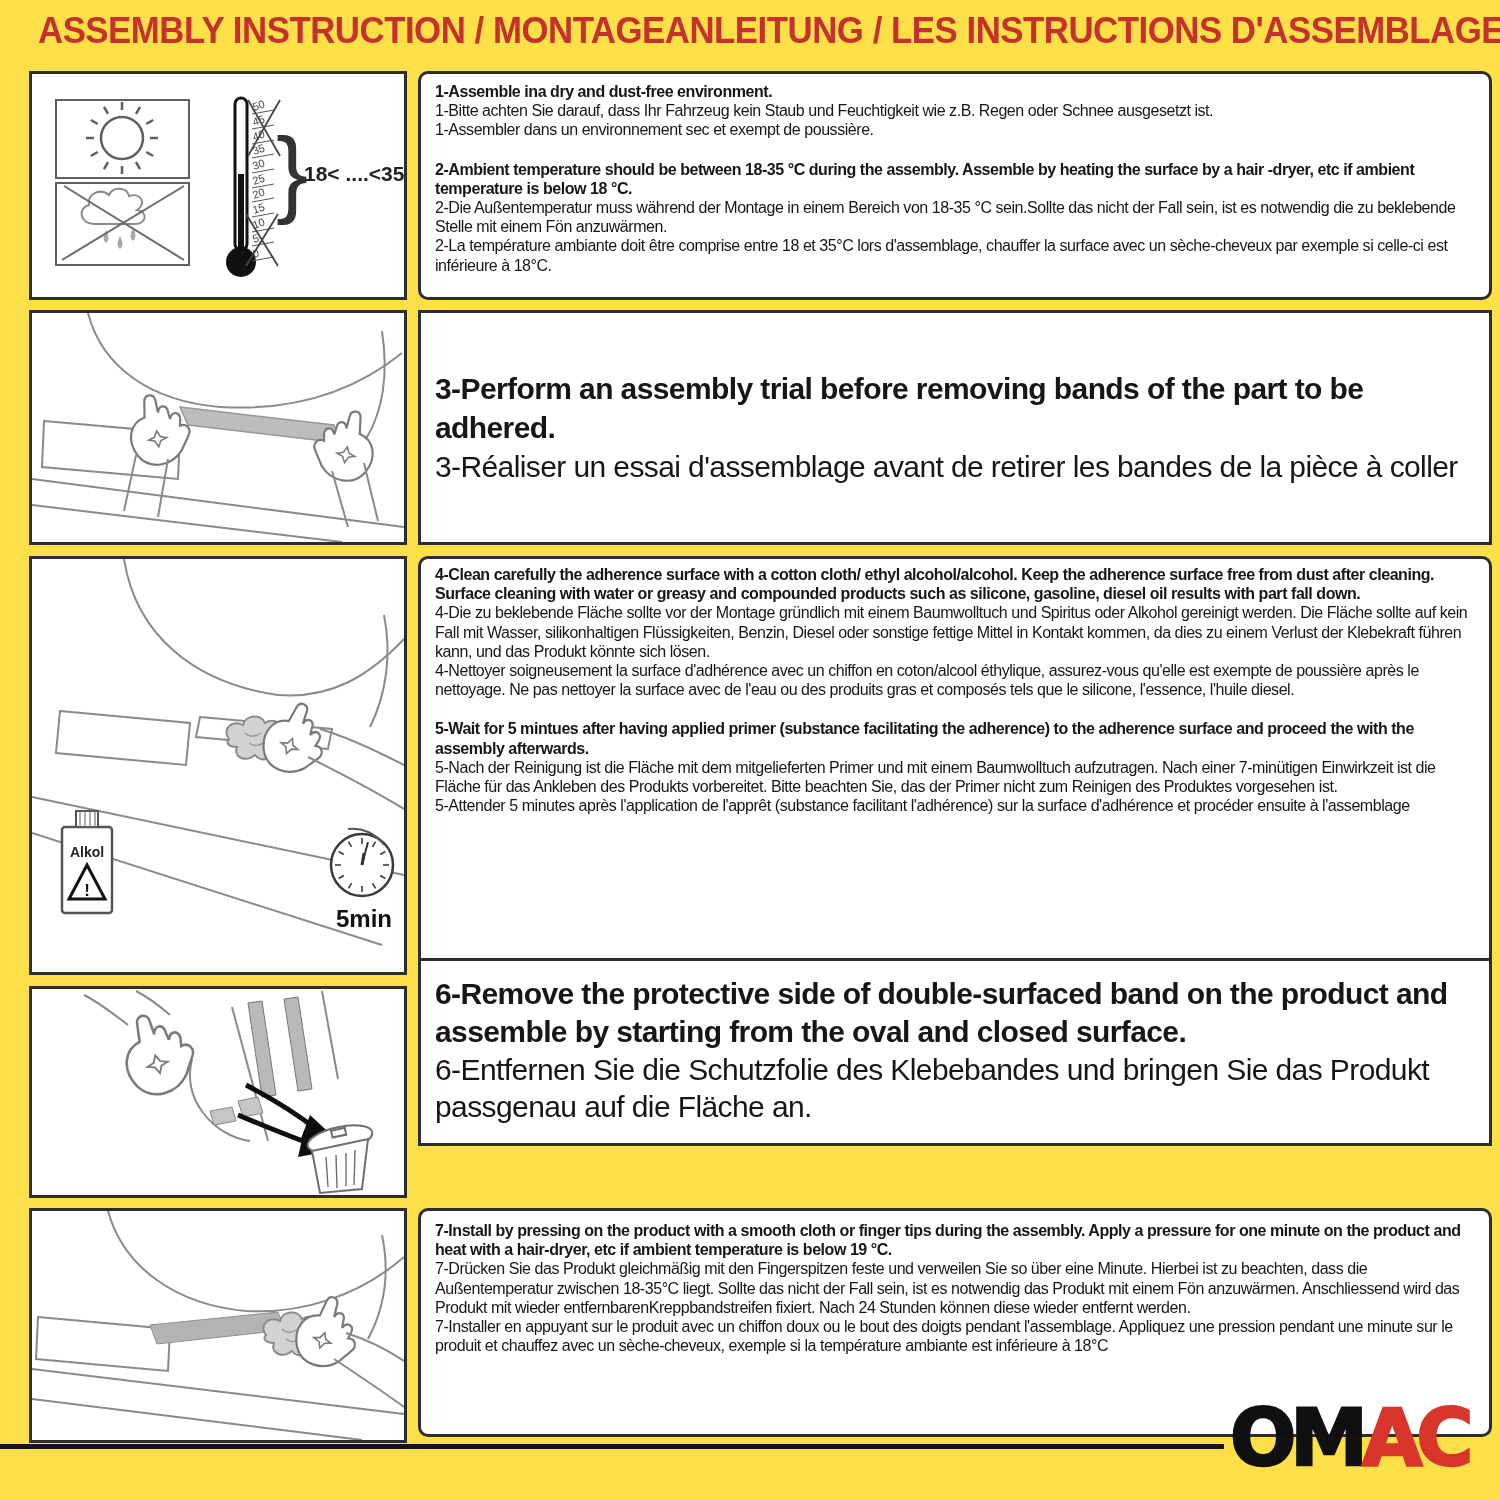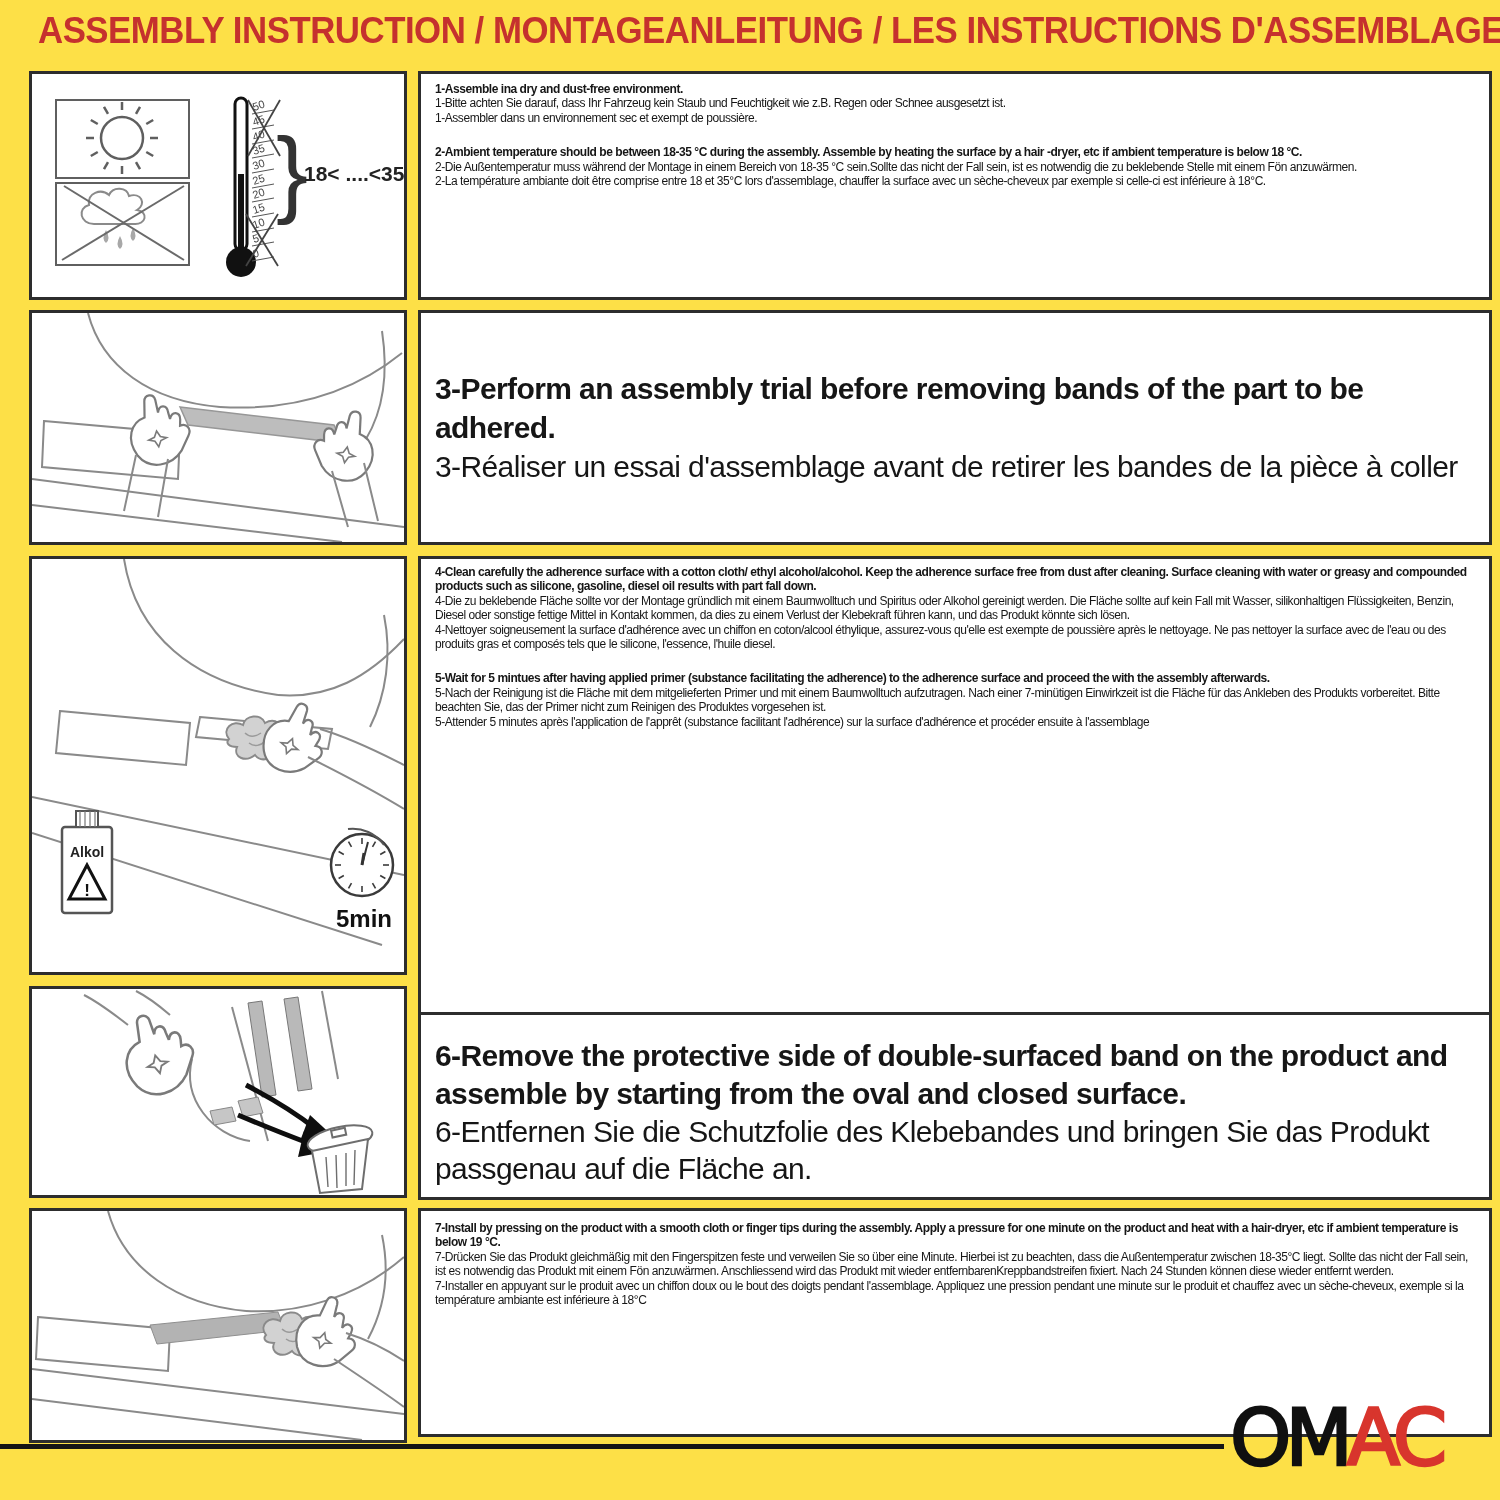--- a/index.html
+++ b/index.html
@@ -6,27 +6,27 @@
   .page { position:relative; width:1500px; height:1500px; background:#fde047;
           font-family:"Liberation Sans", sans-serif; overflow:hidden; }
   .title { position:absolute; left:38px; top:10px; margin:0; font-size:37px; font-weight:700;
            color:#C5312E; letter-spacing:-0.5px; white-space:nowrap;
            transform:scaleX(0.94); transform-origin:0 0; }
   .box  { position:absolute; border:3px solid #2d2d2d; background:#fff; box-sizing:border-box; }
   .illus { left:29px; width:378px; }
   .illus svg { display:block; width:100%; height:100%; }
   .tbox { left:418px; width:1074px; padding:8px 14px; overflow:hidden; color:#161616; }
   .tbox p { margin:0; }
-  .t-sm { font-size:12px; line-height:1.2;  letter-spacing:-0.45px; }
+  .t-sm { font-size:16px; line-height:1.2;  letter-spacing:-0.45px;border-radius:10px; }
   .t-lg { font-size:30px; line-height:1.3;  letter-spacing:-0.6px; }
   .b    { font-weight:700; }
   .gap  { margin-top:20px !important; }
   .rule { position:absolute; left:0; top:1444px; width:1224px; height:5px; background:#151515; }
   .logo { position:absolute; left:1230px; top:1398px; white-space:nowrap;
-          font-family:"DejaVu Sans", sans-serif; font-size:78px; font-weight:400;
+          font-family:"DejaVu Sans", sans-serif; font-size:78px; font-weight:700;
           letter-spacing:-6px; line-height:80px; -webkit-text-stroke:2.5px; }
   .logo .lb { color:#101010; -webkit-text-stroke-color:#101010; }
   .logo .lr { color:#D8352D; -webkit-text-stroke-color:#D8352D; }
   text { font-family:"Liberation Sans", sans-serif; }
 </style>
 </head>
 <body>
 
 <div class="page">
 
@@ -228,21 +228,21 @@
         <polygon points="272,142 298,162 266,168" fill="#0e0e0e"></polygon>
       </g>
       <g stroke="#6e6e6e" stroke-width="2" fill="#fff">
         <ellipse cx="308" cy="150" rx="33" ry="12" transform="rotate(-12 308 150)"></ellipse>
         <path d="M280,162 L336,150 L330,200 L288,204 Z"></path>
         <path d="M294,168 L296,198 M304,166 L305,199 M314,164 L314,197 M323,161 L322,196" stroke-width="1.4" fill="none"></path>
         <rect x="301" y="140" width="14" height="7" transform="rotate(-12 308 150)" fill="none"></rect>
       </g>
     </svg>
   </div>
-  <div class="box tbox t-lg" style="top:1012px;height:188px;padding-top:22px;line-height:1.26">
+  <div class="box tbox t-lg" style="top:958px;height:188px;padding-top:14px;line-height:1.26">
     <p class="b">6-Remove the protective side of double-surfaced band on the product and assemble by starting from the oval and closed surface.</p>
     <p>6-Entfernen Sie die Schutzfolie des Klebebandes und bringen Sie das Produkt passgenau auf die Fläche an.</p>
   </div>
 
   <div class="box illus" style="top:1208px;height:235px">
     <svg viewBox="0 0 372 229">
       <g stroke="#8a8a8a" stroke-width="2" fill="none">
         <path d="M76,0 C92,58 146,94 214,100"></path>
         <path d="M214,100 C268,103 326,86 372,46"></path>
         <path d="M350,24 C358,62 352,98 336,128"></path>

